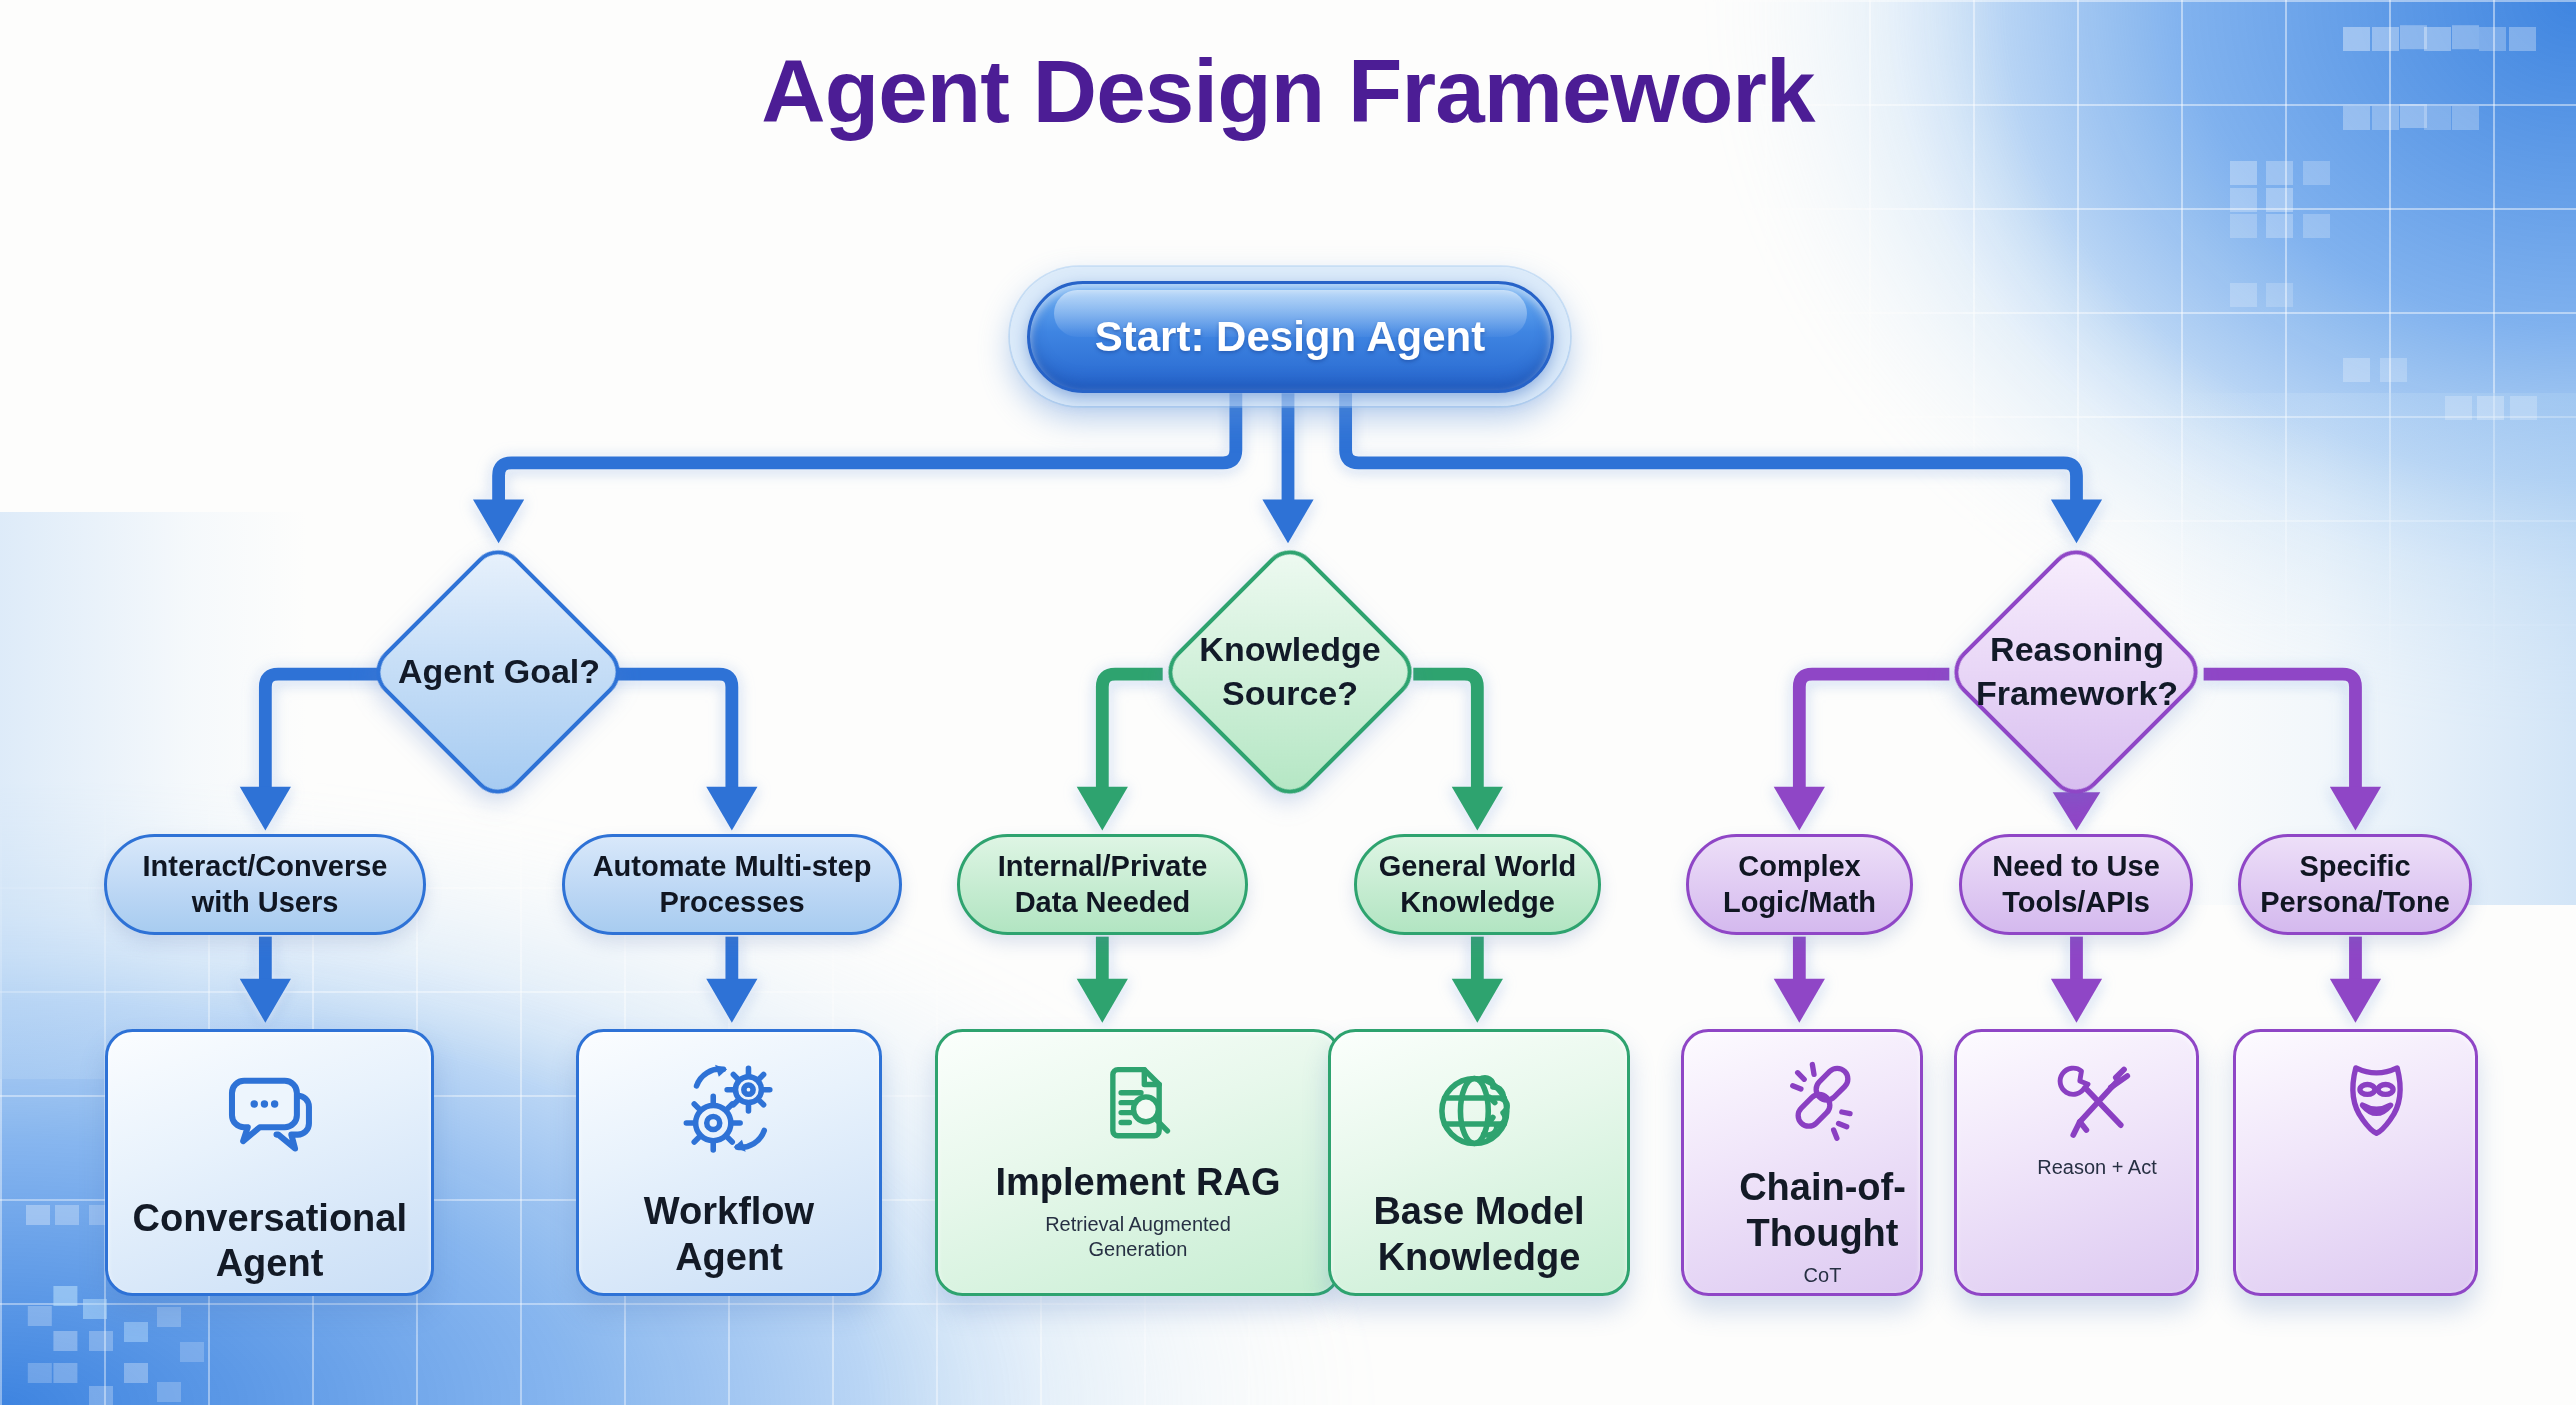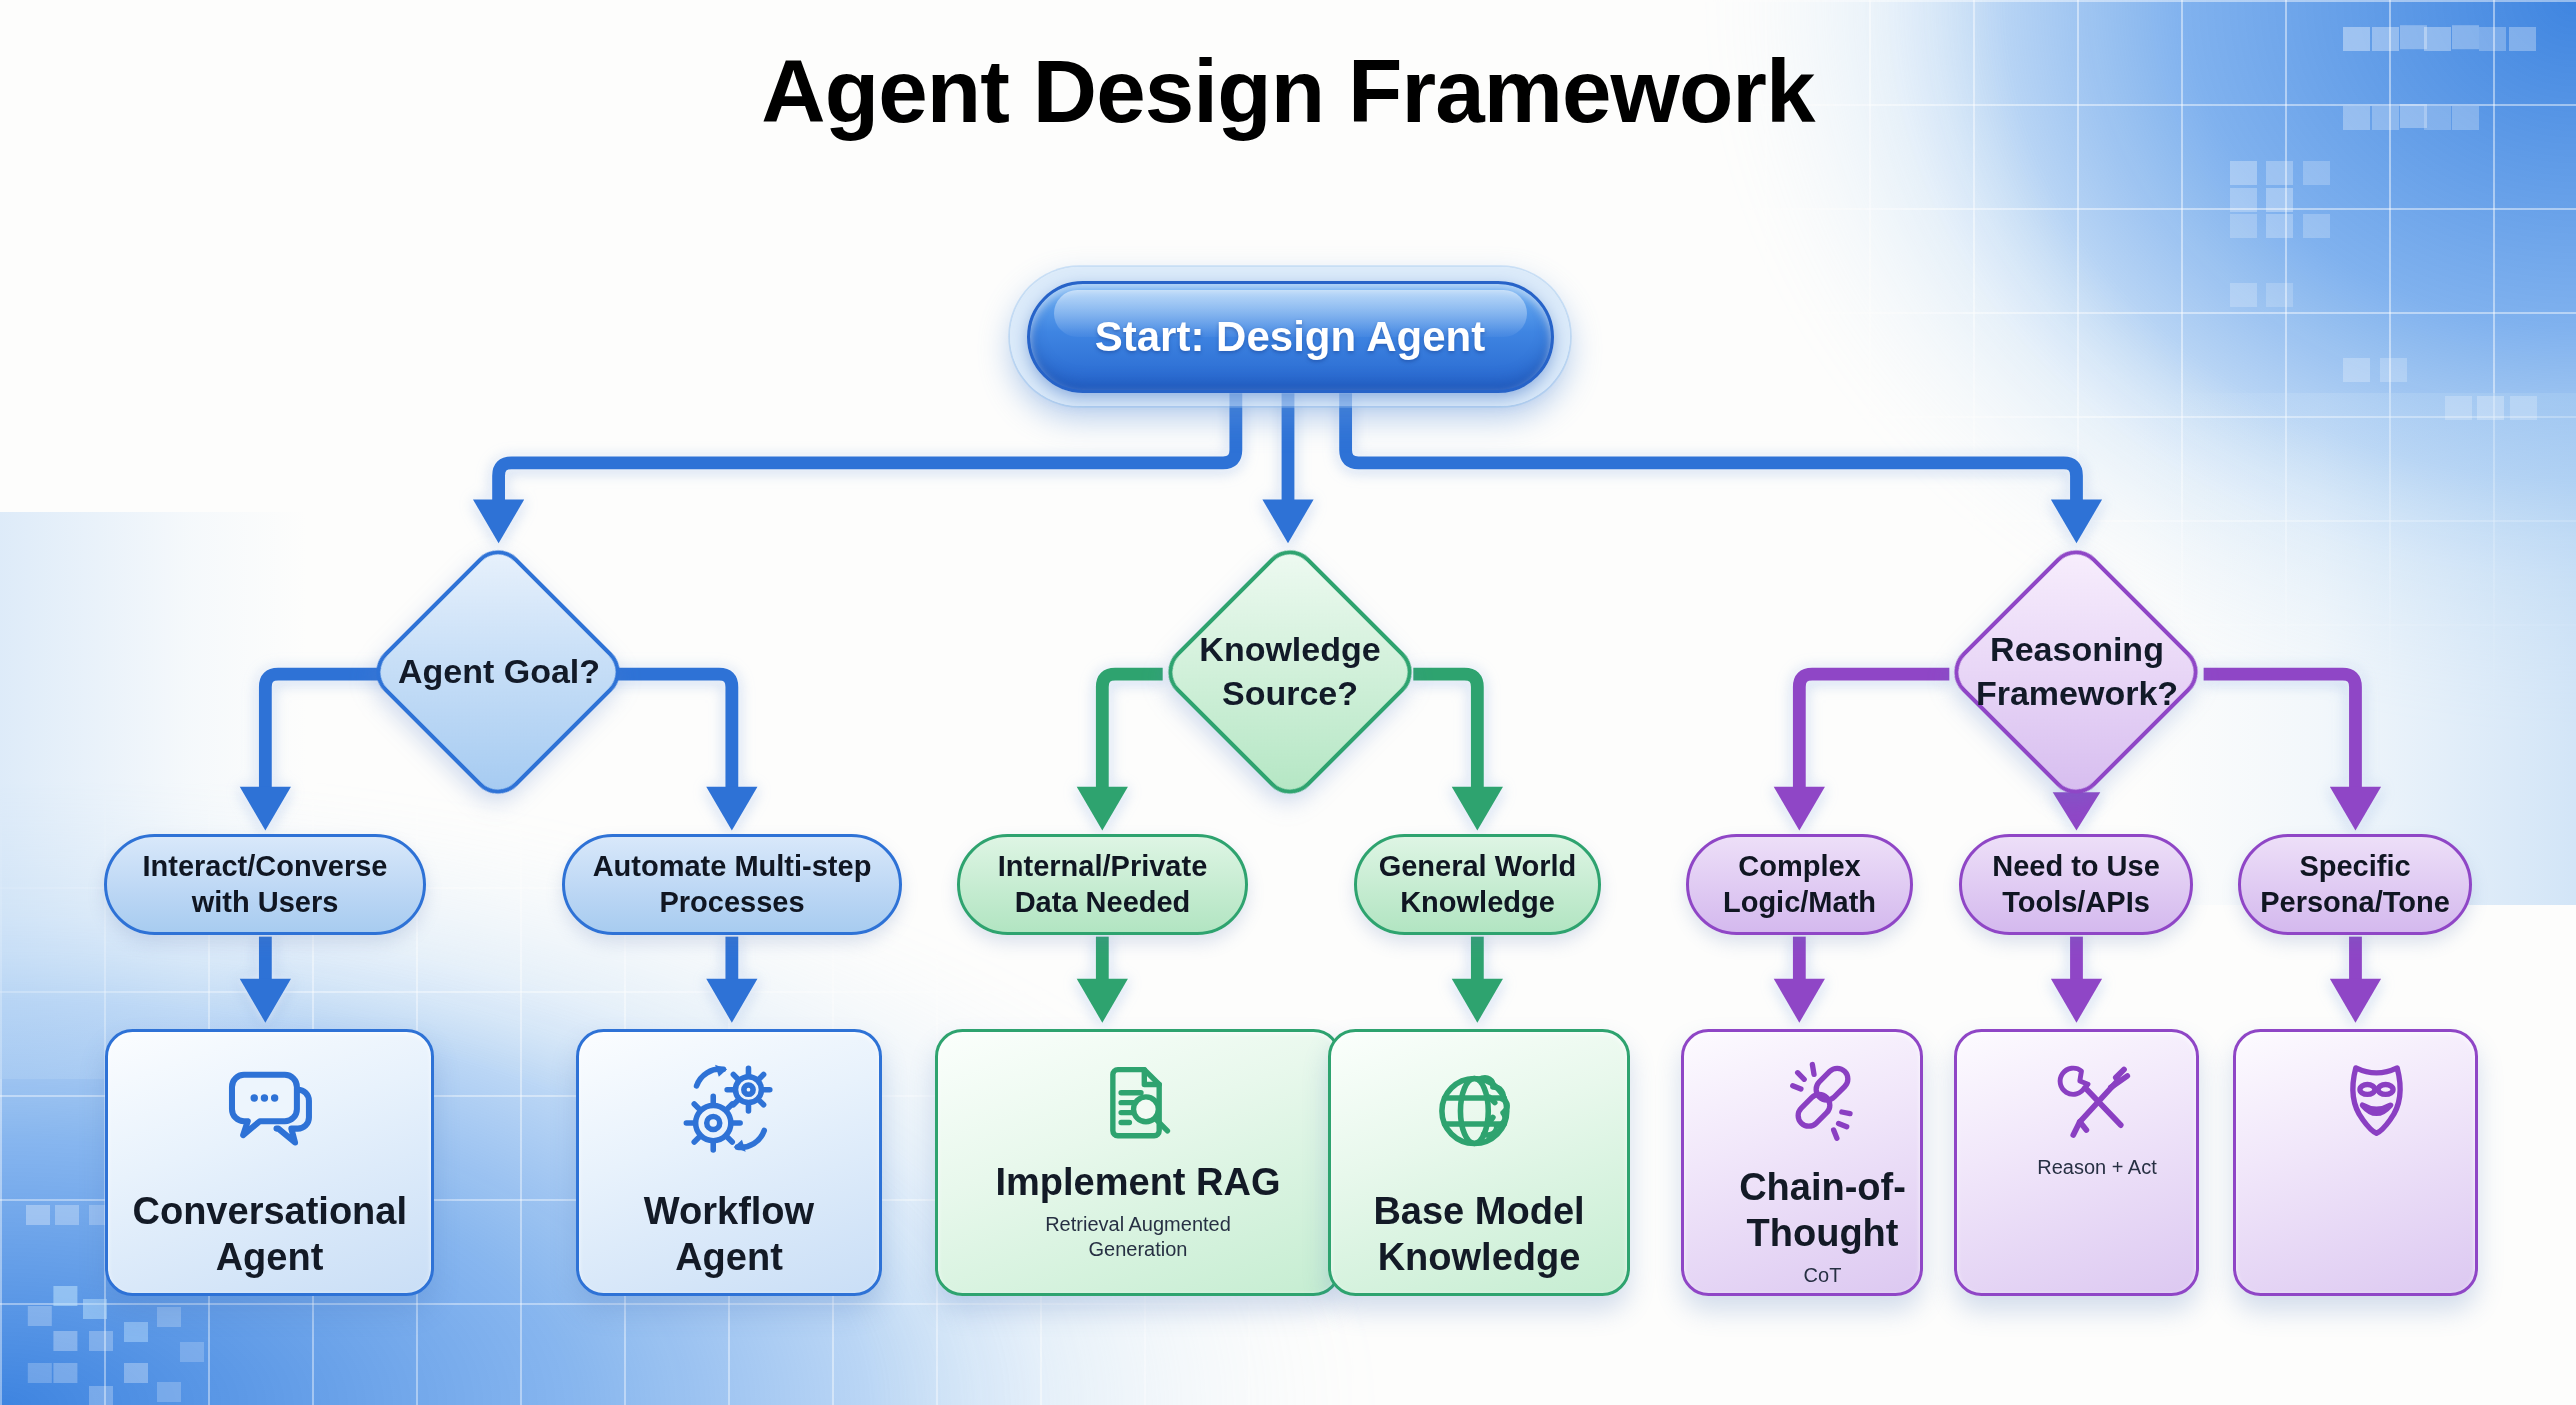--- a/index.html
+++ b/index.html
@@ -59,21 +59,21 @@
       27.4px 81px rgba(190,225,252,0.55), 57px 94px rgba(190,225,252,0.5),
       1.8px 101px rgba(255,255,255,0.26), 27.4px 126px rgba(255,255,255,0.3), 63px 126px rgba(255,255,255,0.26),
       98px 117px rgba(190,225,252,0.45), 131px 102px rgba(255,255,255,0.24),
       27.4px 158px rgba(255,255,255,0.26), 98px 158px rgba(255,255,255,0.3), 1.8px 158px rgba(255,255,255,0.22),
       63px 181px rgba(255,255,255,0.26), 131px 177px rgba(255,255,255,0.22), 154px 137px rgba(255,255,255,0.2);
   }
   
   .page-title{
     position:absolute;top:40px;left:0;width:100%;
     text-align:center;font-size:89px;font-weight:600;letter-spacing:-0.9px;
-    color:#000000;
+    color:#4c1d95;
   }
   
   svg.connectors{
     position:absolute;left:0;top:0;width:2576px;height:1405px;
     filter:drop-shadow(0 0 4.6px rgba(255,255,255,0.7)) drop-shadow(0 2.7px 6.4px rgba(96,144,214,0.35));
   }
   svg.connectors path{fill:none;stroke-width:14;}
   .stroke-blue path{stroke:#2e72d6;} .stroke-blue polygon{fill:#2e72d6;}
   .stroke-green path{stroke:#2ea36f;} .stroke-green polygon{fill:#2ea36f;}
   .stroke-purple path{stroke:#8f46c6;} .stroke-purple polygon{fill:#8f46c6;}
@@ -213,21 +213,21 @@
 <div class="diamond-label" style="left:2077px;top:672px;">Reasoning Framework?</div>
 
 <div class="pill blue" style="left:104px;width:322px;">Interact/Converse with Users</div>
 <div class="pill blue" style="left:562px;width:340px;">Automate Multi-step Processes</div>
 <div class="pill green" style="left:957px;width:291px;">Internal/Private Data Needed</div>
 <div class="pill green" style="left:1354px;width:247px;">General World Knowledge</div>
 <div class="pill purple" style="left:1686px;width:227px;">Complex Logic/Math</div>
 <div class="pill purple" style="left:1959px;width:234px;">Need to Use Tools/APIs</div>
 <div class="pill purple" style="left:2238px;width:234px;">Specific Persona/Tone</div>
 
-<div class="node-box blue" style="left:105px;width:329px;">
+<div class="node-box blue" style="left:105px;width:329px;justify-content:center;">
   <div class="box-icon">
     <svg class="icon-svg" width="102" height="102" viewBox="0 0 110 110" stroke="#2e72d6" stroke-width="6.5">
       <path d="M62 32 H85 A12 12 0 0 1 97 44 V62 A12 12 0 0 1 85 74 H78 L82 89 L64 74 H62"></path>
       <path d="M27 16 H71 A13 13 0 0 1 84 29 V53 A13 13 0 0 1 71 66 H44 L26 81 L31 66 H27 A13 13 0 0 1 14 53 V29 A13 13 0 0 1 27 16 Z" fill="#edf5fd"></path>
       <circle cx="38" cy="41" r="4" fill="#2e72d6" stroke="none"></circle>
       <circle cx="49" cy="41" r="4" fill="#2e72d6" stroke="none"></circle>
       <circle cx="60" cy="41" r="4" fill="#2e72d6" stroke="none"></circle>
     </svg>
   </div>
   <div class="box-title w300">Conversational Agent</div>

